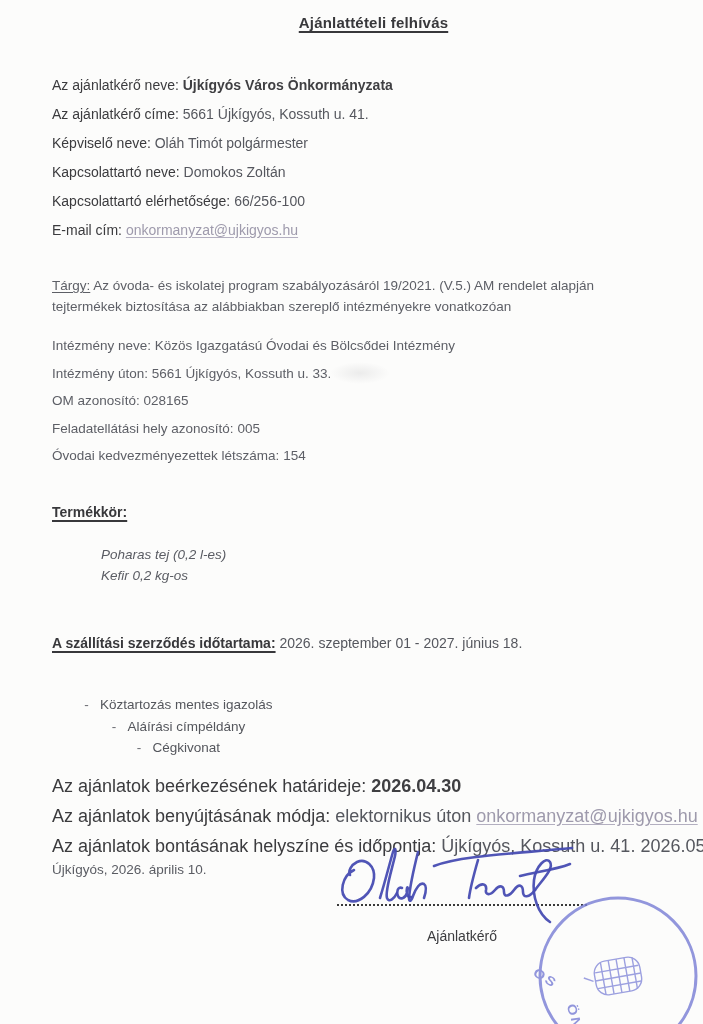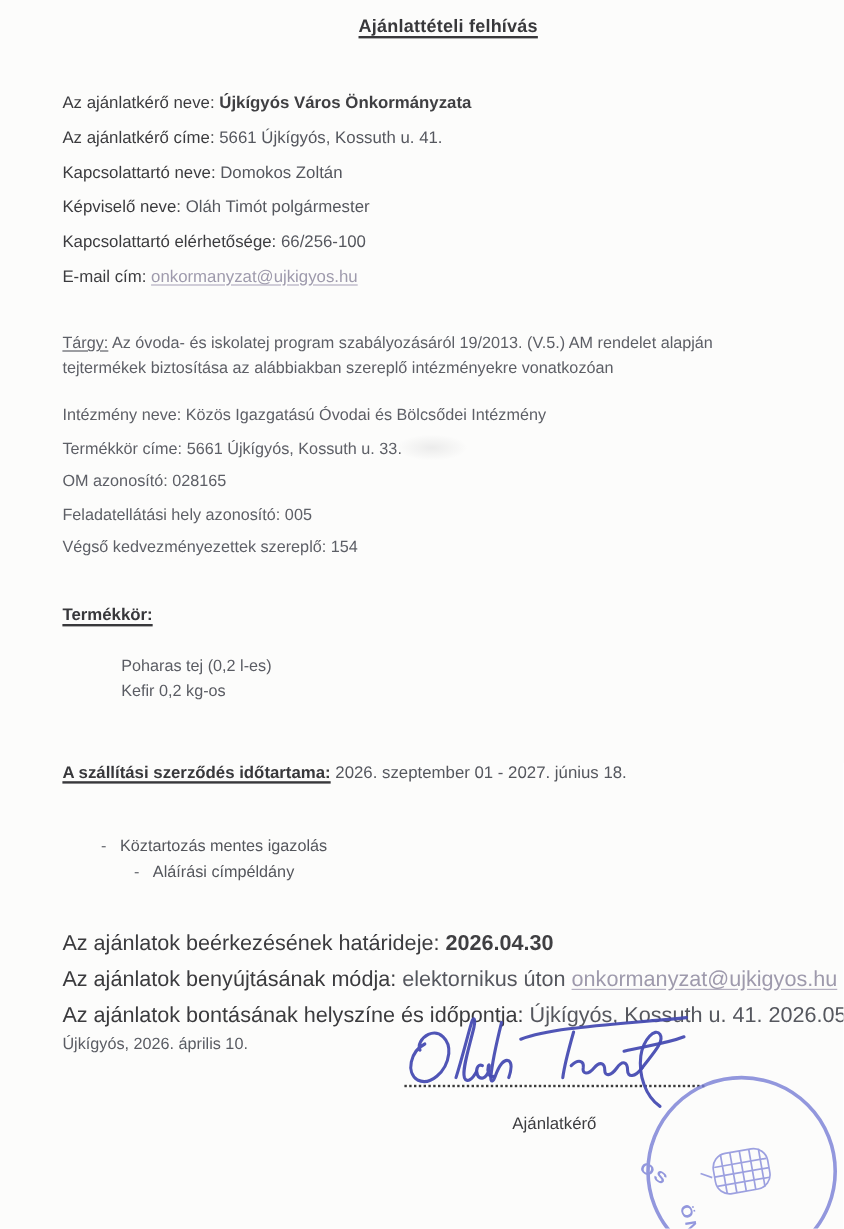--- a/index.html
+++ b/index.html
@@ -24,21 +24,21 @@
   .lbl{font-weight:normal;color:var(--dark);}
   .val{color:var(--mid);font-weight:normal;}
   .valb{color:#3f3f42;font-weight:bold;margin-top:32px;}
   .link{color:var(--linkc);text-decoration:underline;text-decoration-color:#b3afc0;text-underline-offset:2px;cursor:pointer;}
   .subject{left:52px;top:276px;width:612px;font-size:13.5px;line-height:20.5px;color:var(--grey);}
   .subject .lblu{text-decoration:underline;text-underline-offset:2px;}
   .blk-inst{left:52px;top:332px;font-size:13.5px;line-height:27.5px;color:var(--grey);white-space:nowrap;}
   .hU{font-weight:bold;color:#38383b;text-decoration:underline;text-underline-offset:3px;text-decoration-thickness:1.5px;}
   .h-products{left:52px;top:504px;font-size:14px;}
   .products{left:101px;top:545px;font-size:13.5px;line-height:20.5px;color:#5a5c63;}
-  .products div{margin:0;}
+  .products div{margin:0;font-style:italic;}
   .contract{left:52px;top:635px;font-size:14px;white-space:nowrap;}
   .h-docs{left:52px;top:666px;font-size:14px;}
   .docs{left:73px;top:694px;font-size:13.5px;line-height:21.5px;color:#54565c;text-align:center;}
   .docs .row{white-space:nowrap;}
   .docs .dash{display:inline-block;width:27px;color:#6a6c72;}
   .dline{left:52px;font-size:18px;white-space:nowrap;}
   .d1{top:776px;}.d2{top:806px;}.d3{top:836px;}
   .dateline{left:52px;top:862px;font-size:13.5px;color:#5a5c63;}
   .sig-dots{left:337px;top:904px;width:250px;height:0;border-top:2px dotted #3a3a3a;z-index:1;}
   .sig-svg{left:330px;top:842px;z-index:3;}
@@ -63,63 +63,63 @@
   <div class="abs blk-requester">
     <div>
       <span class="lbl">Az ajánlatkérő neve:</span>
       <span class="valb">Újkígyós Város Önkormányzata</span>
     </div>
     <div>
       <span class="lbl">Az ajánlatkérő címe:</span>
       <span class="val">5661 Újkígyós, Kossuth u. 41.</span>
     </div>
     <div>
+      <span class="lbl">Képviselő neve:</span>
+      <span class="val">Oláh Timót polgármester</span>
+    </div>
+    <div>
       <span class="lbl">Kapcsolattartó neve:</span>
       <span class="val">Domokos Zoltán</span>
     </div>
     <div>
-      <span class="lbl">Képviselő neve:</span>
-      <span class="val">Oláh Timót polgármester</span>
-    </div>
-    <div>
       <span class="lbl">Kapcsolattartó elérhetősége:</span>
       <span class="val">66/256-100</span>
     </div>
     <div>
       <span class="lbl">E-mail cím:</span>
       <span class="link">onkormanyzat@ujkigyos.hu</span>
     </div>
   </div>
 
   <div class="abs subject">
     <span class="lblu">Tárgy:</span>
-    <span>Az óvoda- és iskolatej program szabályozásáról 19/2013. (V.5.) AM rendelet alapján tejtermékek biztosítása az alábbiakban szereplő intézményekre vonatkozóan</span>
+    <span>Az óvoda- és iskolatej program szabályozásáról 19/2021. (V.5.) AM rendelet alapján tejtermékek biztosítása az alábbiakban szereplő intézményekre vonatkozóan</span>
   </div>
 
   <div class="abs smudge"></div>
 
   <div class="abs blk-inst">
     <div>
       <span>Intézmény neve:</span>
       <span>Közös Igazgatású Óvodai és Bölcsődei Intézmény</span>
     </div>
     <div>
-      <span>Termékkör címe:</span>
+      <span>Intézmény úton:</span>
       <span>5661 Újkígyós, Kossuth u. 33.</span>
     </div>
     <div>
       <span>OM azonosító:</span>
       <span>028165</span>
     </div>
     <div>
       <span>Feladatellátási hely azonosító:</span>
       <span>005</span>
     </div>
     <div>
-      <span>Végső kedvezményezettek szereplő:</span>
+      <span>Óvodai kedvezményezettek létszáma:</span>
       <span>154</span>
     </div>
   </div>
 
   <div class="abs h-products">
     <span class="hU">Termékkör:</span>
   </div>
   <div class="abs products">
     <div>Poharas tej (0,2 l-es)</div>
     <div>Kefir 0,2 kg-os</div>
@@ -129,20 +129,23 @@
     <span class="hU">A szállítási szerződés időtartama:</span>
     <span class="val">2026. szeptember 01 - 2027. június 18.</span>
   </div>
 
   <div class="abs docs">
     <div class="row">
       <span class="dash">-</span><span>Köztartozás mentes igazolás</span>
     </div>
     <div class="row">
       <span class="dash">-</span><span>Aláírási címpéldány</span>
+    </div>
+    <div class="row">
+      <span class="dash">-</span><span>Cégkivonat</span>
     </div>
   </div>
 
   <div class="abs dline d1">
     <span class="lbl">Az ajánlatok beérkezésének határideje:</span>
     <span class="valb">2026.04.30</span>
   </div>
   <div class="abs dline d2">
     <span class="lbl">Az ajánlatok benyújtásának módja:</span>
     <span class="val">elektornikus úton</span>

